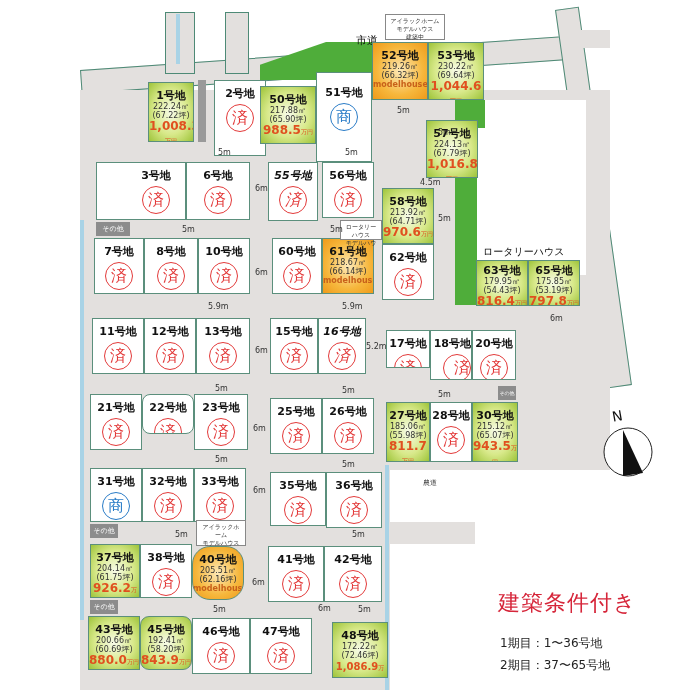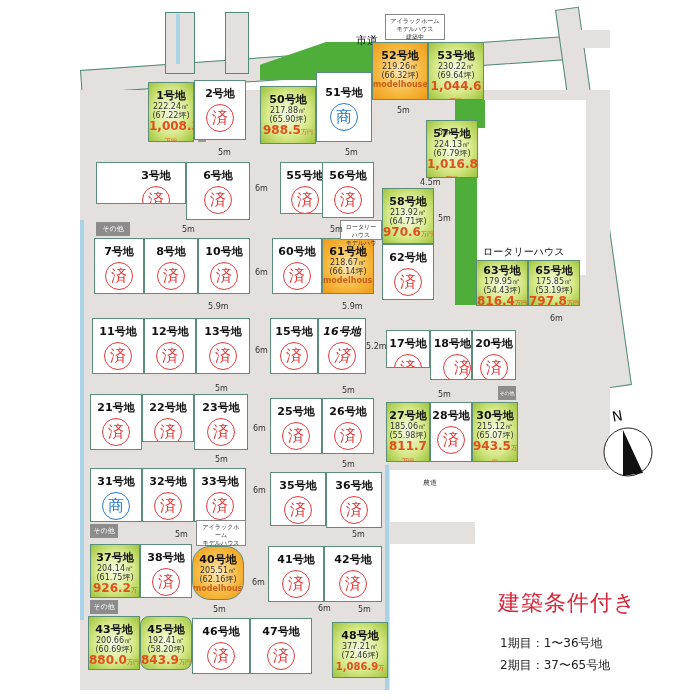--- a/index.html
+++ b/index.html
@@ -51,31 +51,31 @@
 
 <div class="abs" style="left:356px;top:33px;font-size:11px;color:#111;">市道</div>
 
 <div class="lot sale" style="left:148px;top:82px;width:46px;height:60px;">
   <div class="lot-no">1号地</div>
   <div class="lot-area">222.24㎡</div>
   <div class="lot-area">(67.22坪)</div>
   <div class="lot-price"><span>1,008.3</span><span class="u">万円</span></div>
 </div>
 <div class="abs" style="left:198px;top:80px;width:8px;height:62px;background:#9a9a9a;"></div>
-<div class="lot" style="left:194px;top:80px;width:52px;height:60px;">
+<div class="lot" style="left:214px;top:80px;width:52px;height:76px;">
   <div class="lot-no">2号地</div>
   <div class="stamp">済</div>
 </div>
 <div class="lot sale" style="left:260px;top:86px;width:56px;height:58px;">
   <div class="lot-no">50号地</div>
   <div class="lot-area">217.88㎡</div>
   <div class="lot-area">(65.90坪)</div>
   <div class="lot-price"><span>988.5</span><span class="u">万円</span></div>
 </div>
-<div class="lot" style="left:316px;top:72px;width:56px;height:70px;">
+<div class="lot" style="left:316px;top:72px;width:56px;height:90px;">
   <div class="lot-no" style="margin-top:14px;">51号地</div>
   <div class="stamp blue">商</div>
 </div>
 <div class="lot model" style="left:372px;top:42px;width:56px;height:58px;">
   <div class="lot-no">52号地</div>
   <div class="lot-area">219.26㎡</div>
   <div class="lot-area">(66.32坪)</div>
   <div class="lot-model">modelhouse</div>
 </div>
 <div class="lot sale" style="left:428px;top:42px;width:56px;height:58px;">
@@ -88,29 +88,29 @@
 モデルハウス
 建築中</div>
 
 <div class="lot sale" style="left:382px;top:120px;width:52px;height:58px;margin-left:44px;">
   <div class="lot-no">57号地</div>
   <div class="lot-area">224.13㎡</div>
   <div class="lot-area">(67.79坪)</div>
   <div class="lot-price"><span>1,016.8</span><span class="u">万円</span></div>
 </div>
 
-<div class="lot" style="left:96px;top:162px;width:90px;height:42px;padding-left:30px;">
+<div class="lot" style="left:96px;top:162px;width:90px;height:58px;padding-left:30px;">
   <div class="lot-no">3号地</div>
   <div class="stamp">済</div>
 </div>
 <div class="lot" style="left:186px;top:162px;width:64px;height:58px;">
   <div class="lot-no">6号地</div>
   <div class="stamp">済</div>
 </div>
-<div class="lot" style="left:280px;top:162px;width:50px;height:52px;">
+<div class="lot" style="left:268px;top:162px;width:50px;height:59px;font-style:italic;">
   <div class="lot-no">55号地</div>
   <div class="stamp">済</div>
 </div>
 <div class="lot" style="left:322px;top:162px;width:52px;height:56px;">
   <div class="lot-no">56号地</div>
   <div class="stamp">済</div>
 </div>
 <div class="lot sale" style="left:382px;top:188px;width:52px;height:56px;">
   <div class="lot-no">58号地</div>
   <div class="lot-area">213.92㎡</div>
@@ -193,21 +193,21 @@
 </div>
 <div class="lot" style="left:472px;top:330px;width:44px;height:50px;">
   <div class="lot-no">20号地</div>
   <div class="stamp">済</div>
 </div>
 
 <div class="lot" style="left:90px;top:394px;width:52px;height:56px;">
   <div class="lot-no">21号地</div>
   <div class="stamp">済</div>
 </div>
-<div class="lot" style="left:142px;top:394px;width:52px;height:48px;">
+<div class="lot" style="left:142px;top:394px;width:52px;height:40px;border-radius:8px;">
   <div class="lot-no">22号地</div>
   <div class="stamp">済</div>
 </div>
 <div class="lot" style="left:194px;top:394px;width:54px;height:56px;">
   <div class="lot-no">23号地</div>
   <div class="stamp">済</div>
 </div>
 <div class="lot" style="left:270px;top:398px;width:52px;height:56px;">
   <div class="lot-no">25号地</div>
   <div class="stamp">済</div>
@@ -302,21 +302,21 @@
 <div class="lot" style="left:192px;top:618px;width:58px;height:56px;">
   <div class="lot-no">46号地</div>
   <div class="stamp">済</div>
 </div>
 <div class="lot" style="left:250px;top:618px;width:62px;height:56px;">
   <div class="lot-no">47号地</div>
   <div class="stamp">済</div>
 </div>
 <div class="lot sale" style="left:332px;top:622px;width:56px;height:56px;">
   <div class="lot-no">48号地</div>
-  <div class="lot-area">377.21㎡</div>
+  <div class="lot-area">172.22㎡</div>
   <div class="lot-area">(72.46坪)</div>
   <div class="lot-price" style="font-size:10px;"><span>1,086.9</span><span class="u">万円</span></div>
 </div>
 
 <div class="dim" style="left:218px;top:148px;">5m</div>
 <div class="dim" style="left:345px;top:148px;">5m</div>
 <div class="dim" style="left:255px;top:184px;">6m</div>
 <div class="dim" style="left:182px;top:225px;">5m</div>
 <div class="dim" style="left:330px;top:225px;">5m</div>
 <div class="dim" style="left:255px;top:268px;">6m</div>

